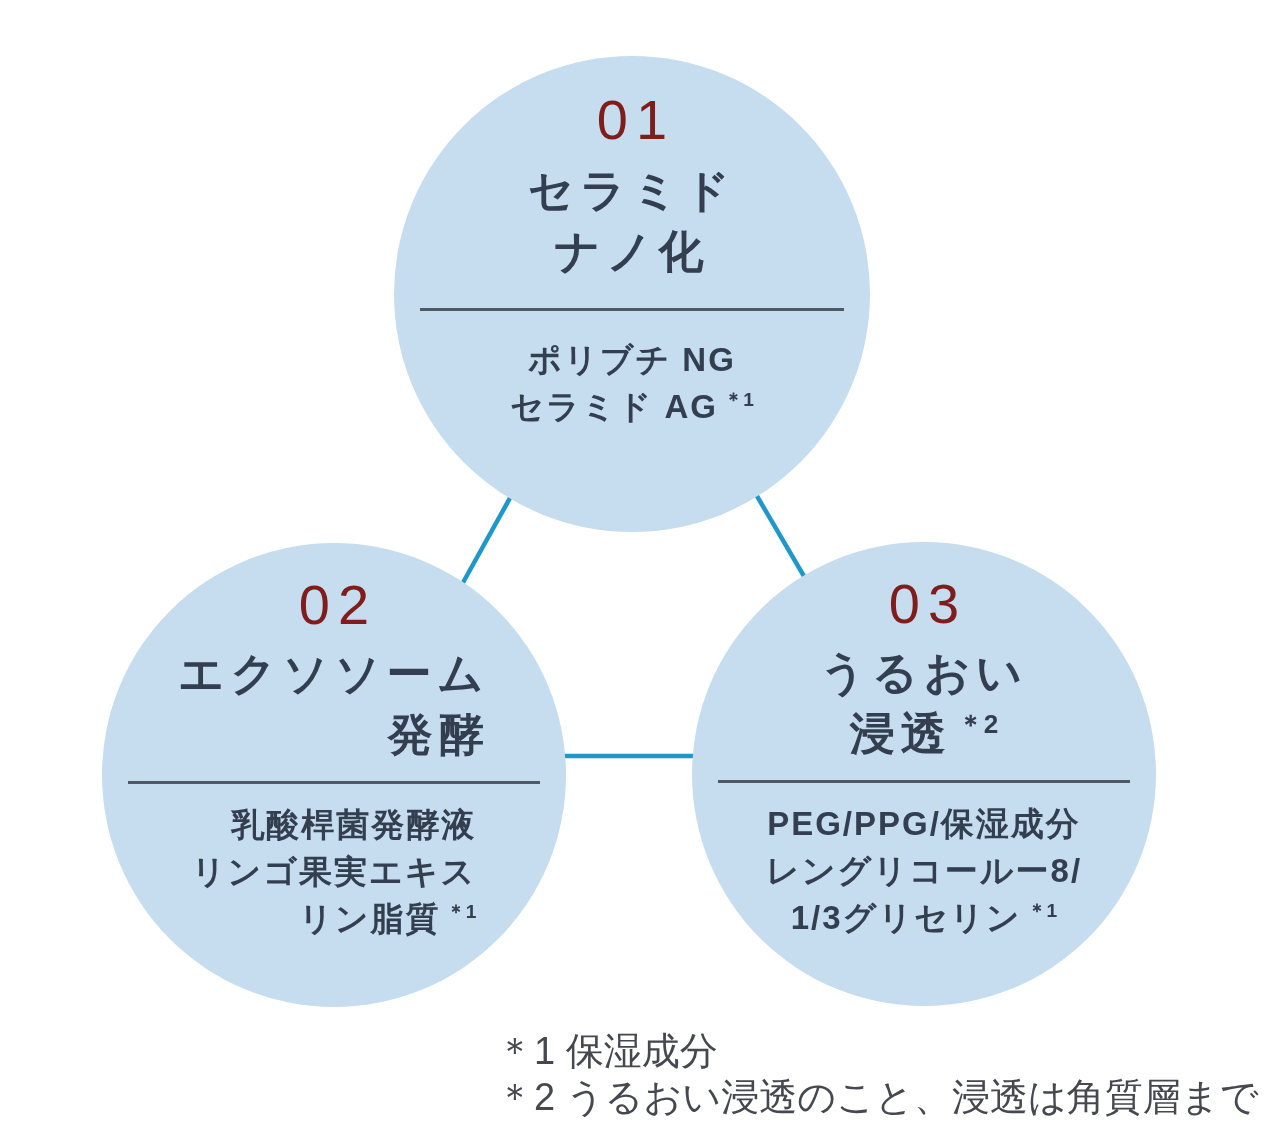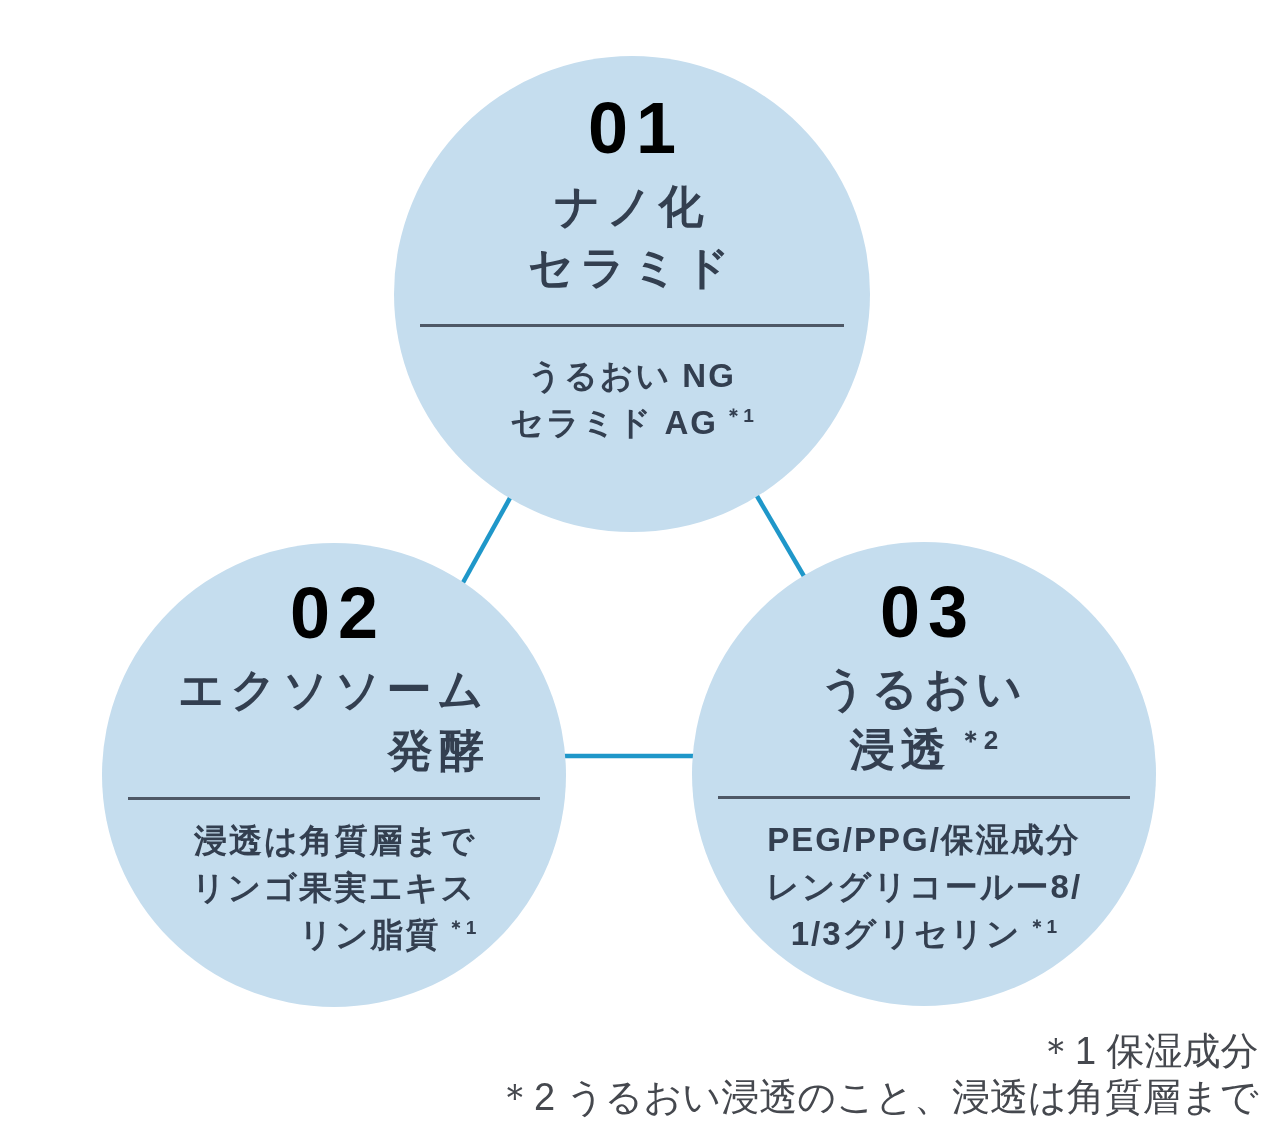--- a/index.html
+++ b/index.html
@@ -30,23 +30,23 @@
     flex-direction: column;
     align-items: center;
     text-align: center;
     z-index: 1;
   }
   .c1 { left: 394px; top: 56px;  width: 476px; height: 476px; }
   .c2 { left: 102px; top: 543px; width: 464px; height: 464px; text-align: right; }
   .c3 { left: 692px; top: 542px; width: 464px; height: 464px; }
 
   .num {
-    color: #000000;
-    font-size: 72px;
-    font-weight: 700;
+    color: #7f1d1d;
+    font-size: 56px;
+    font-weight: 400;
     letter-spacing: 8px;
     padding-left: 8px; 
     line-height: 1.0;
     margin-top: 34px;
   }
   .title {
     color: #333f50;
     font-size: 45px;
     font-weight: 700;
     letter-spacing: 6px;
@@ -87,56 +87,55 @@
     position: absolute;
     left: 496px;
     top: 1028px;
     z-index: 1;
     color: #45484e;
     font-size: 38px;
     font-weight: 500;
     line-height: 1.22;
     letter-spacing: 0;
     white-space: nowrap;
-    text-align: right;
   }
 </style>
 </head>
 <body>
 
 <div class="stage">
 
   <svg class="connectors" viewBox="0 0 1280 1144" xmlns="http://www.w3.org/2000/svg">
     <line x1="530" y1="462" x2="455" y2="597" stroke="#1f97c9" stroke-width="4.5"></line>
     <line x1="737" y1="462" x2="815" y2="595" stroke="#1f97c9" stroke-width="4.5"></line>
     <line x1="555" y1="756" x2="710" y2="756" stroke="#1f97c9" stroke-width="4.5"></line>
   </svg>
 
   <div class="circle c1">
     <div class="num">01</div>
     <div class="title">
+      <div class="line"><span>セラミド</span><sup class="marker"></sup></div>
       <div class="line"><span>ナノ化</span><sup class="marker"></sup></div>
-      <div class="line"><span>セラミド</span><sup class="marker"></sup></div>
     </div>
     <div class="divider"></div>
     <div class="ingredients">
-      <div class="line"><span>うるおい NG</span><sup class="marker"></sup></div>
+      <div class="line"><span>ポリブチ NG</span><sup class="marker"></sup></div>
       <div class="line"><span>セラミド AG</span><sup class="marker">＊1</sup></div>
     </div>
   </div>
 
   <div class="circle c2">
     <div class="num">02</div>
     <div class="title">
       <div class="line"><span>エクソソーム</span><sup class="marker"></sup></div>
       <div class="line"><span>発酵</span><sup class="marker"></sup></div>
     </div>
     <div class="divider"></div>
     <div class="ingredients">
-      <div class="line"><span>浸透は角質層まで</span><sup class="marker"></sup></div>
+      <div class="line"><span>乳酸桿菌発酵液</span><sup class="marker"></sup></div>
       <div class="line"><span>リンゴ果実エキス</span><sup class="marker"></sup></div>
       <div class="line"><span>リン脂質</span><sup class="marker">＊1</sup></div>
     </div>
   </div>
 
   <div class="circle c3">
     <div class="num">03</div>
     <div class="title">
       <div class="line"><span>うるおい</span><sup class="marker"></sup></div>
       <div class="line"><span>浸透</span><sup class="marker">＊2</sup></div>

